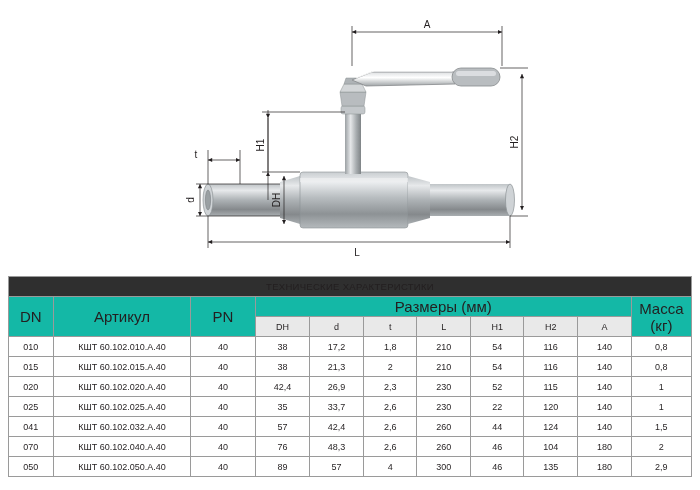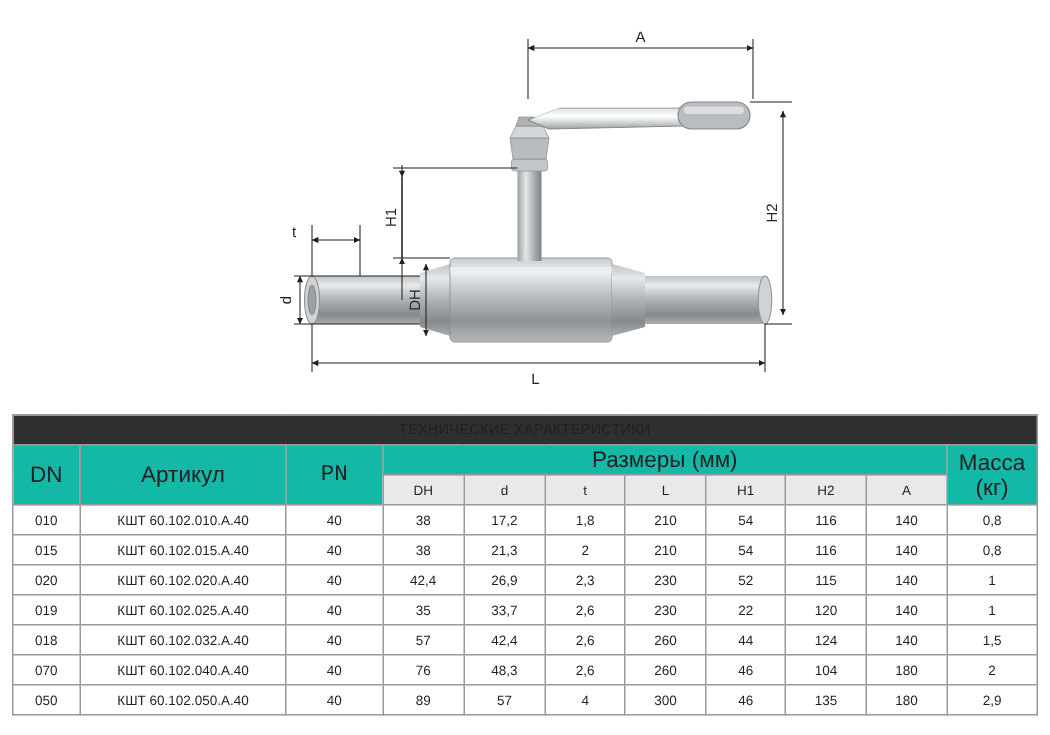--- a/index.html
+++ b/index.html
@@ -51,21 +51,21 @@
     font-size:9px;
     height:18px;
   }
   .body-row td{
     background:#ffffff;
     height:19px;
     font-size:9px;
   }
   .col-art{width:150px;margin-left:48px;}
   .col-dn{width:48px;}
-  .col-pn{width:72px;font-family:Liberation Mono, monospace;}
+  .col-pn{width:72px;}
   .col-m{width:62px;}
   .sub{width:60px;}
 </style>
 </head>
 <body>
 
 <div id="drawing">
 <svg width="700" height="272" viewBox="0 0 700 272" xmlns="http://www.w3.org/2000/svg">
   <defs>
     <linearGradient id="gBody" x1="0" y1="0" x2="0" y2="1">
@@ -233,34 +233,34 @@
       <td>42,4</td>
       <td>26,9</td>
       <td>2,3</td>
       <td>230</td>
       <td>52</td>
       <td>115</td>
       <td>140</td>
       <td>1</td>
     </tr>
     <tr class="body-row">
-      <td>019</td>
+      <td>025</td>
       <td>КШТ 60.102.025.А.40</td>
       <td>40</td>
       <td>35</td>
       <td>33,7</td>
       <td>2,6</td>
       <td>230</td>
       <td>22</td>
       <td>120</td>
       <td>140</td>
       <td>1</td>
     </tr>
     <tr class="body-row">
-      <td>018</td>
+      <td>041</td>
       <td>КШТ 60.102.032.А.40</td>
       <td>40</td>
       <td>57</td>
       <td>42,4</td>
       <td>2,6</td>
       <td>260</td>
       <td>44</td>
       <td>124</td>
       <td>140</td>
       <td>1,5</td>

